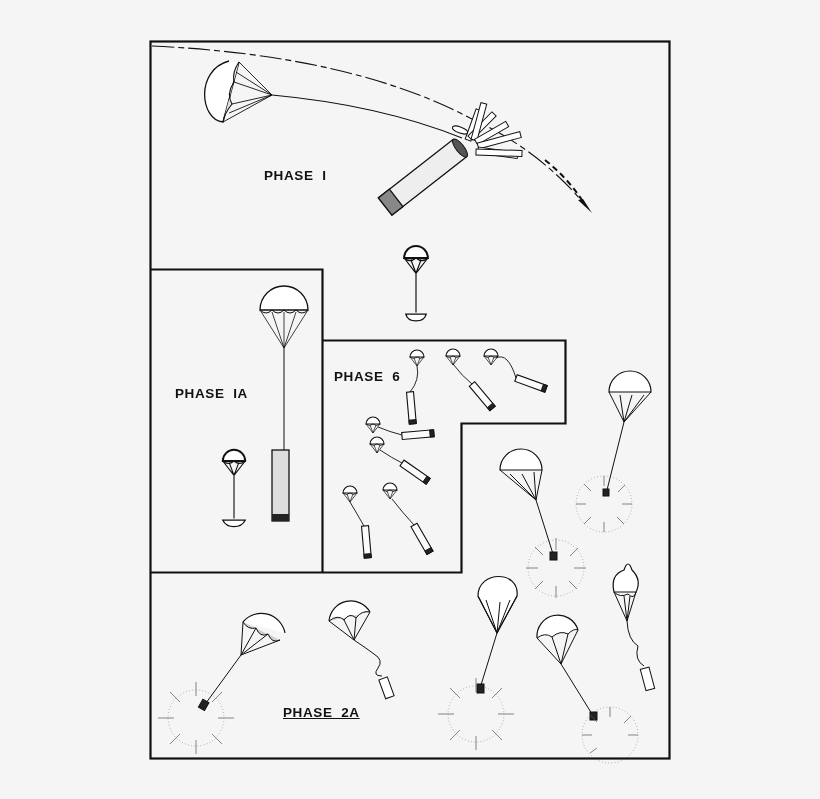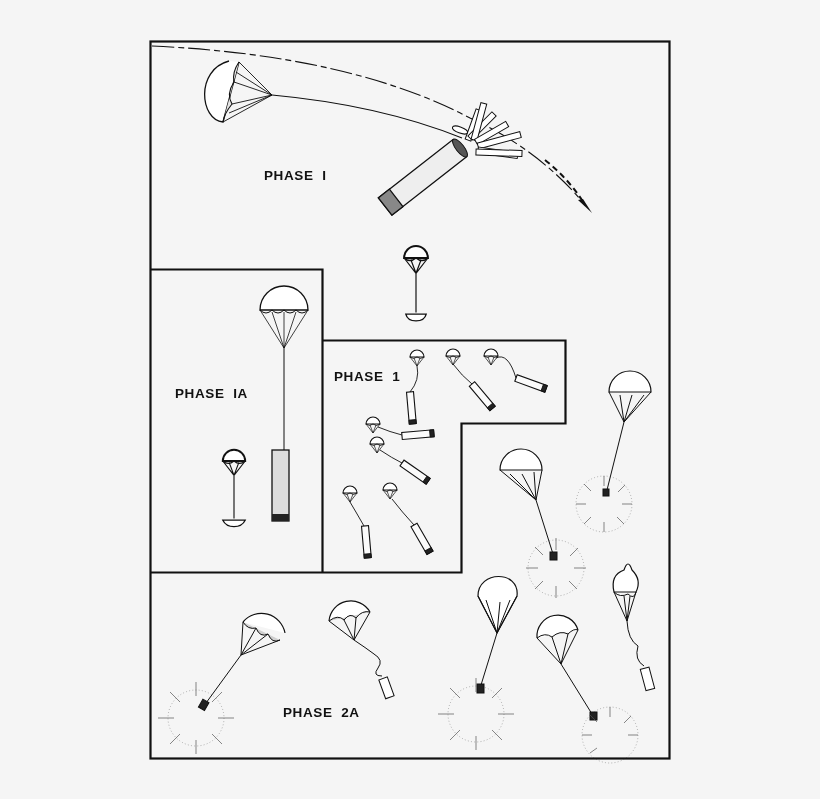--- a/index.html
+++ b/index.html
@@ -263,14 +263,14 @@
         <line x1="18" y1="0" x2="28" y2="0"></line>
       <line x1="-18" y1="0" x2="-28" y2="0"></line>
         <line x1="-13" y1="-13" x2="-20" y2="-20"></line>
         <line x1="-13" y1="13" x2="-20" y2="18"></line>
     </g>
   </g>
 </svg>
 
 <div class="lbl" style="left:264px;top:168px;">PHASE  I</div>
 <div class="lbl" style="left:175px;top:386px;">PHASE  IA</div>
-<div class="lbl" style="left:334px;top:369px;">PHASE  1</div>
-<div class="lbl" style="left:283px;top:705px;">PHASE  2A</div>
+<div class="lbl" style="left:334px;top:369px;">PHASE  6</div>
+<div class="lbl" style="left:283px;top:705px;text-decoration:underline;">PHASE  2A</div>
 
 </body></html>

